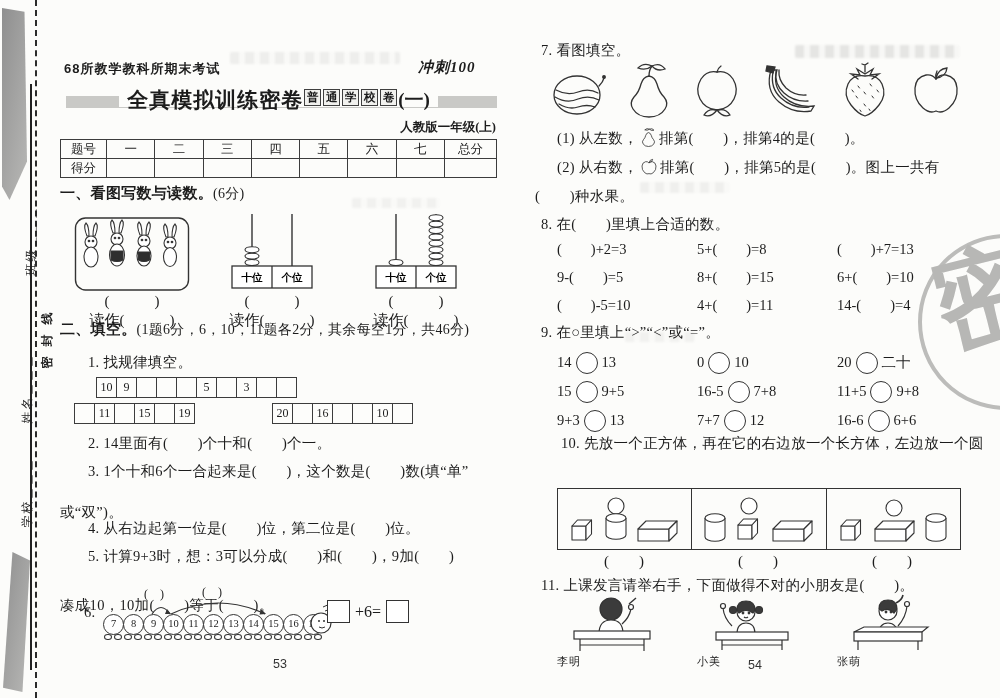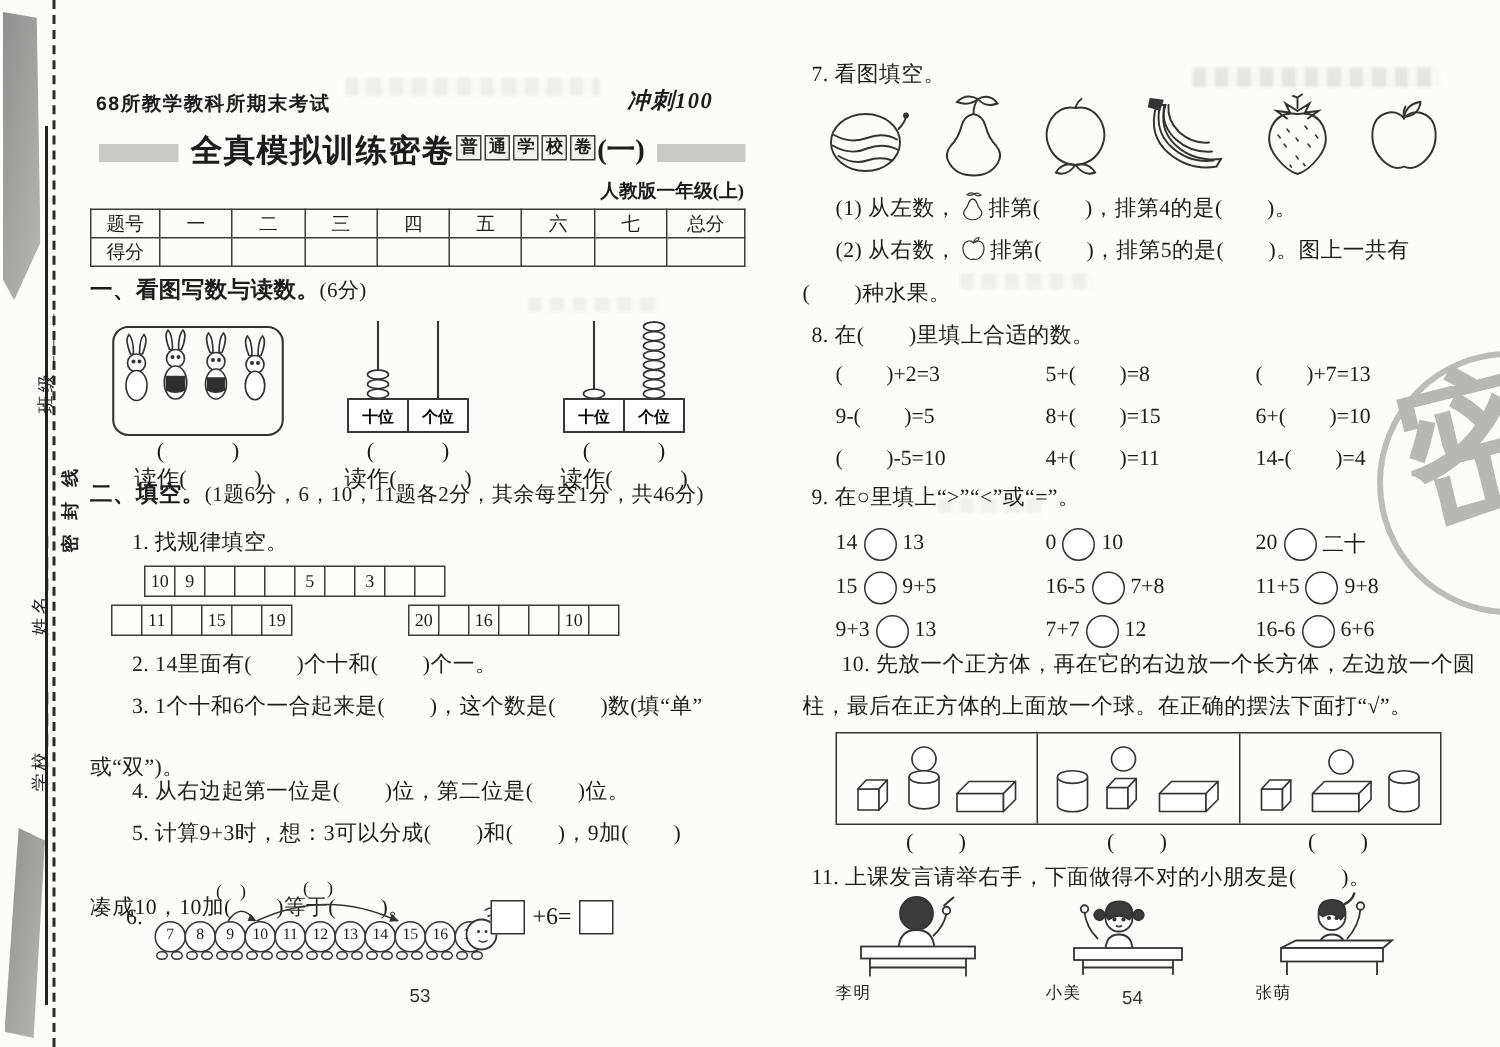--- a/index.html
+++ b/index.html
@@ -465,21 +465,20 @@
         <span>12</span>
       </span>
         <span class="q9cell">
         <span>16-6</span>
         <span class="cmp-circle"></span>
         <span>6+6</span>
       </span>
       </div>
 
     <div class="abs body-line" style="left:6px;top:433px;margin-left:20px;">10. 先放一个正方体，再在它的右边放一个长方体，左边放一个圆</div>
-    <div class="abs body-line" style="left:0;top:461px;">柱，最后在正方体的上面放一个球。在正确的摆法下面打“√”。</div>
 
     <div class="panels">
       <div class="panel">
         <span class="shape-slot">
             <svg width="27" height="28" viewBox="0 0 27 28">
               <g fill="#fff" stroke="#333" stroke-width="1.1" stroke-linejoin="round">
                 <path d="M3 11 h14 v14 h-14 z"></path>
                 <path d="M3 11 l5.5-6 h14 l-5.5 6 z"></path>
                 <path d="M17 11 l5.5-6 v14 l-5.5 6 z"></path>
               </g>

